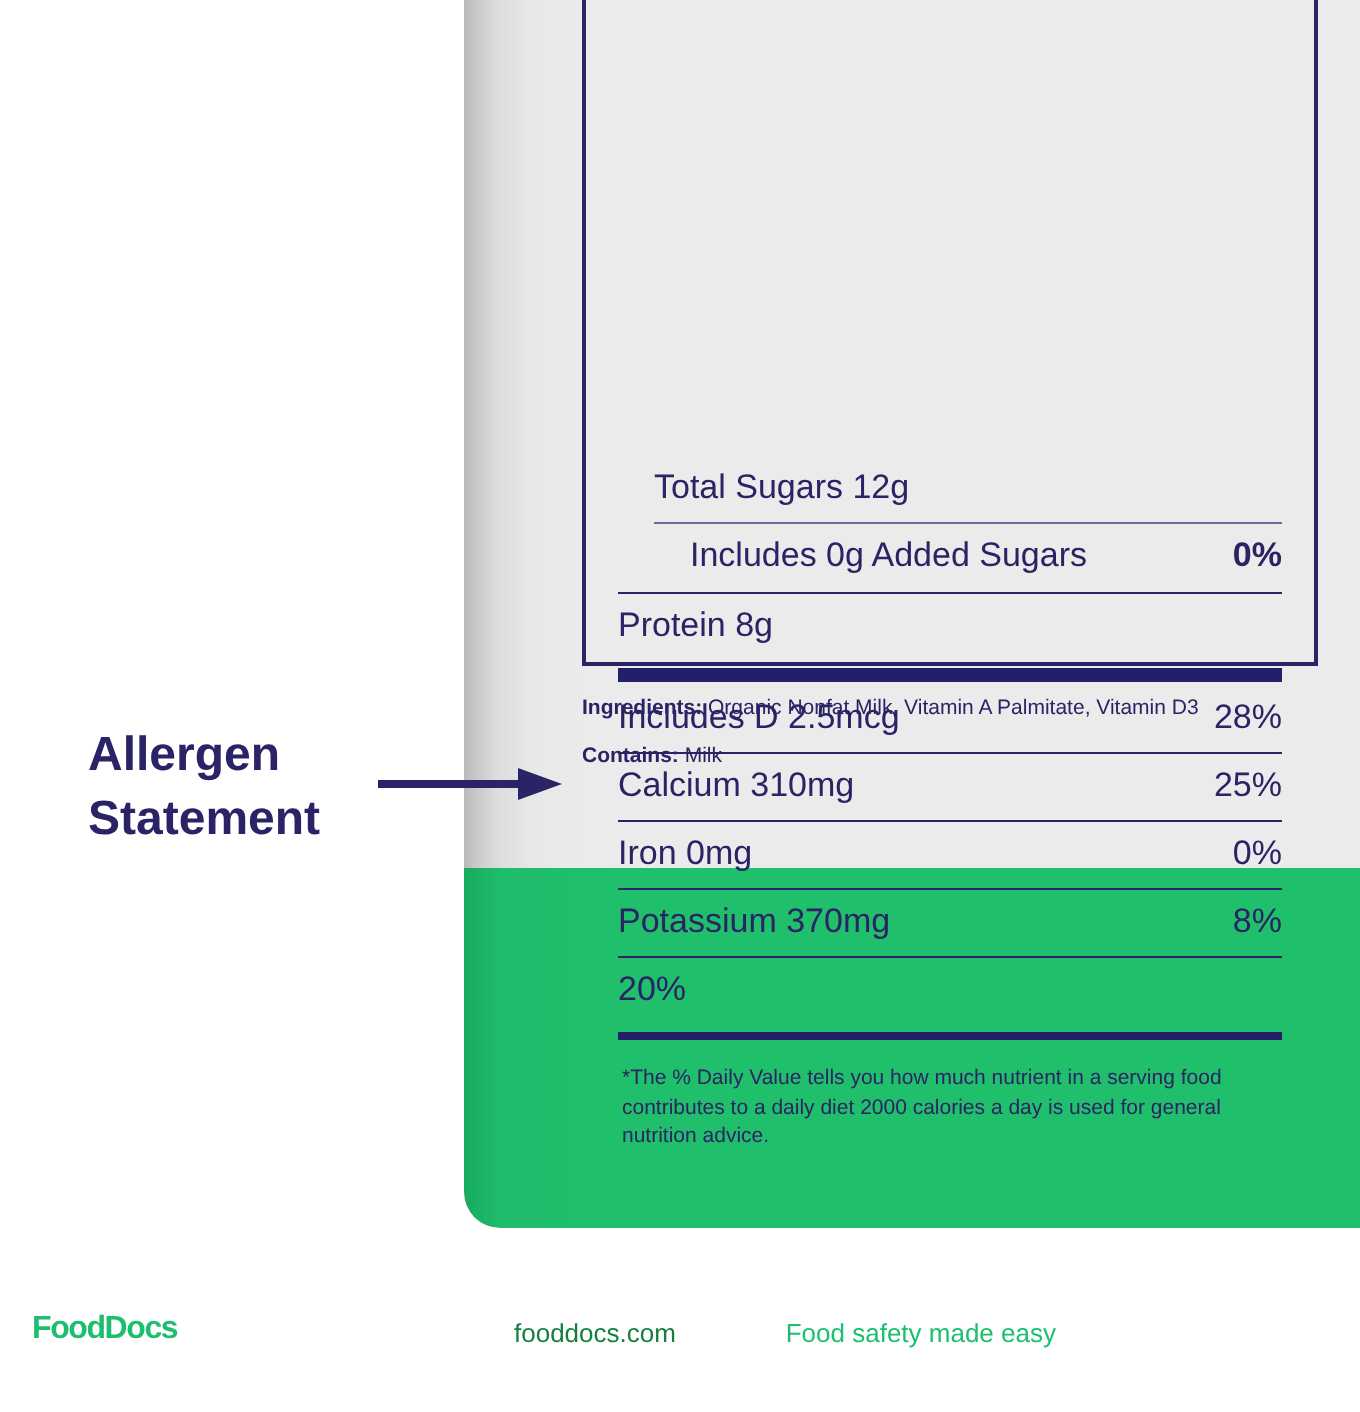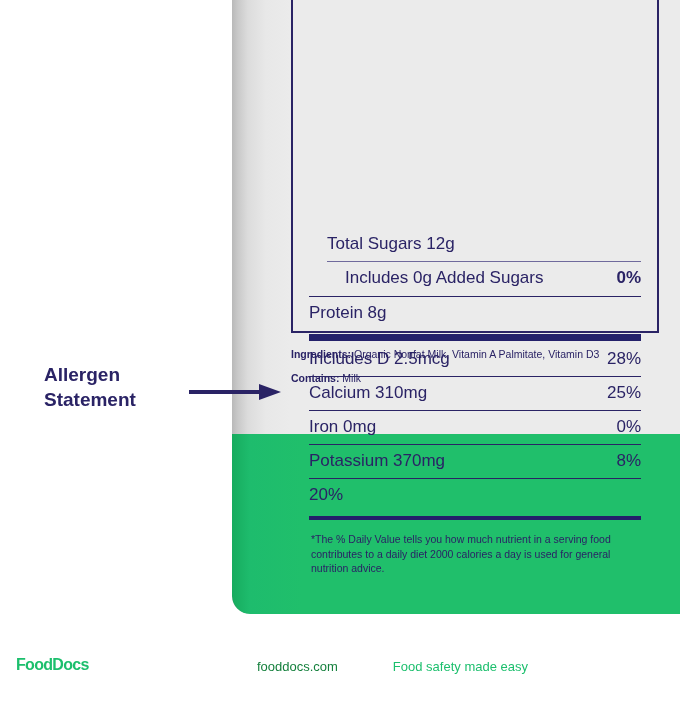--- a/index.html
+++ b/index.html
@@ -115,21 +115,21 @@
   }
   #ingredients-block .lbl { font-weight: bold; }
   #contains-line { margin-top: 10px; }
 
   
   #allergen-annotation {
     position: absolute;
     left: 44px;
     top: 362px;
     width: 160px;
-    font-size: 19px;
+    font-size: 24px;
     font-weight: bold;
     line-height: 1.32;
     color: #2a2365;
   }
   #annotation-arrow {
     position: absolute;
     left: 189px;
     top: 382px;
     width: 92px;
     height: 20px;

